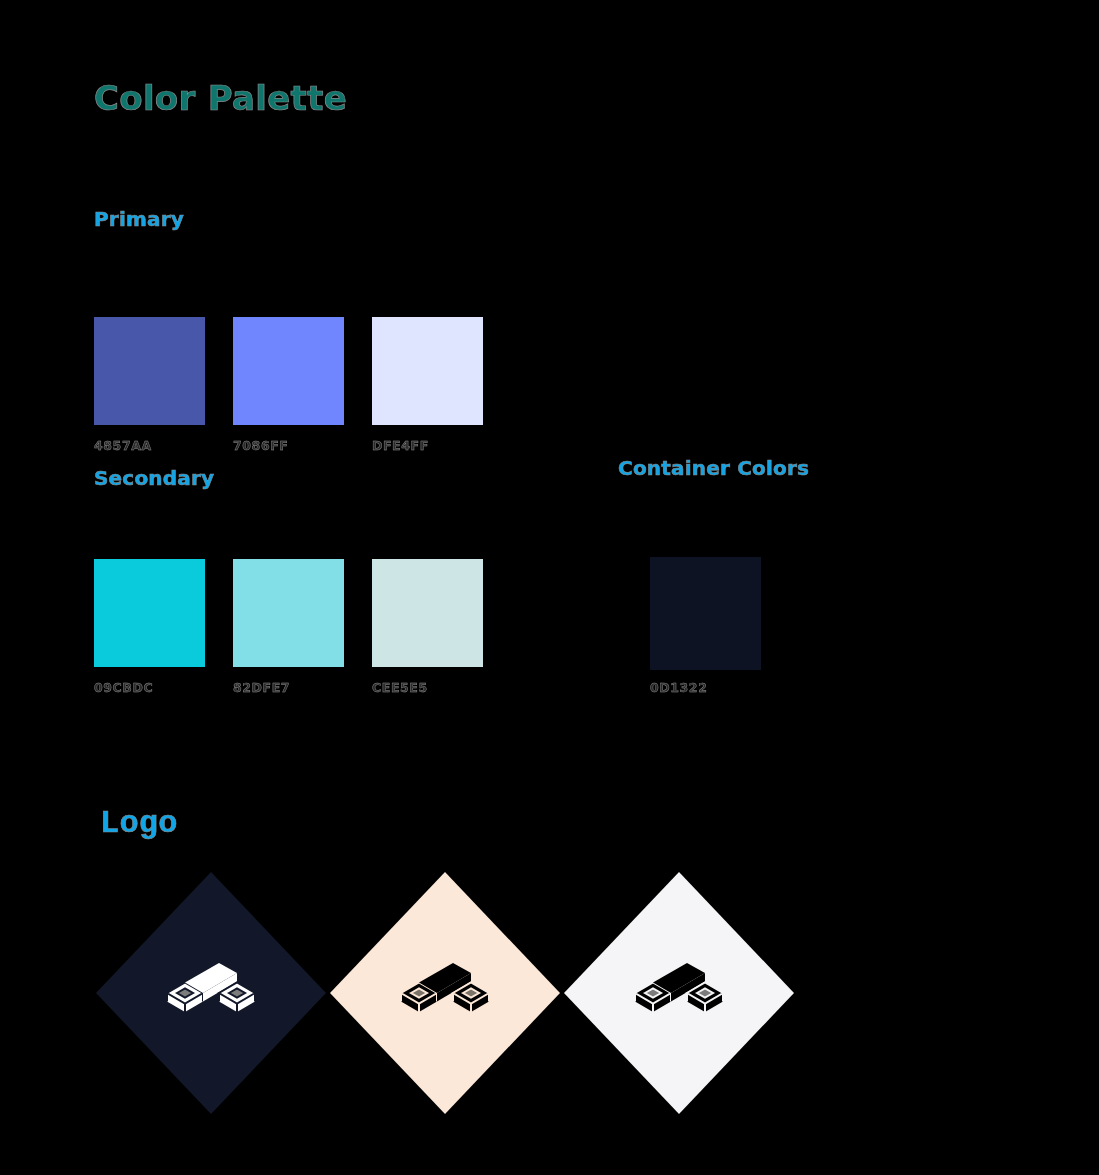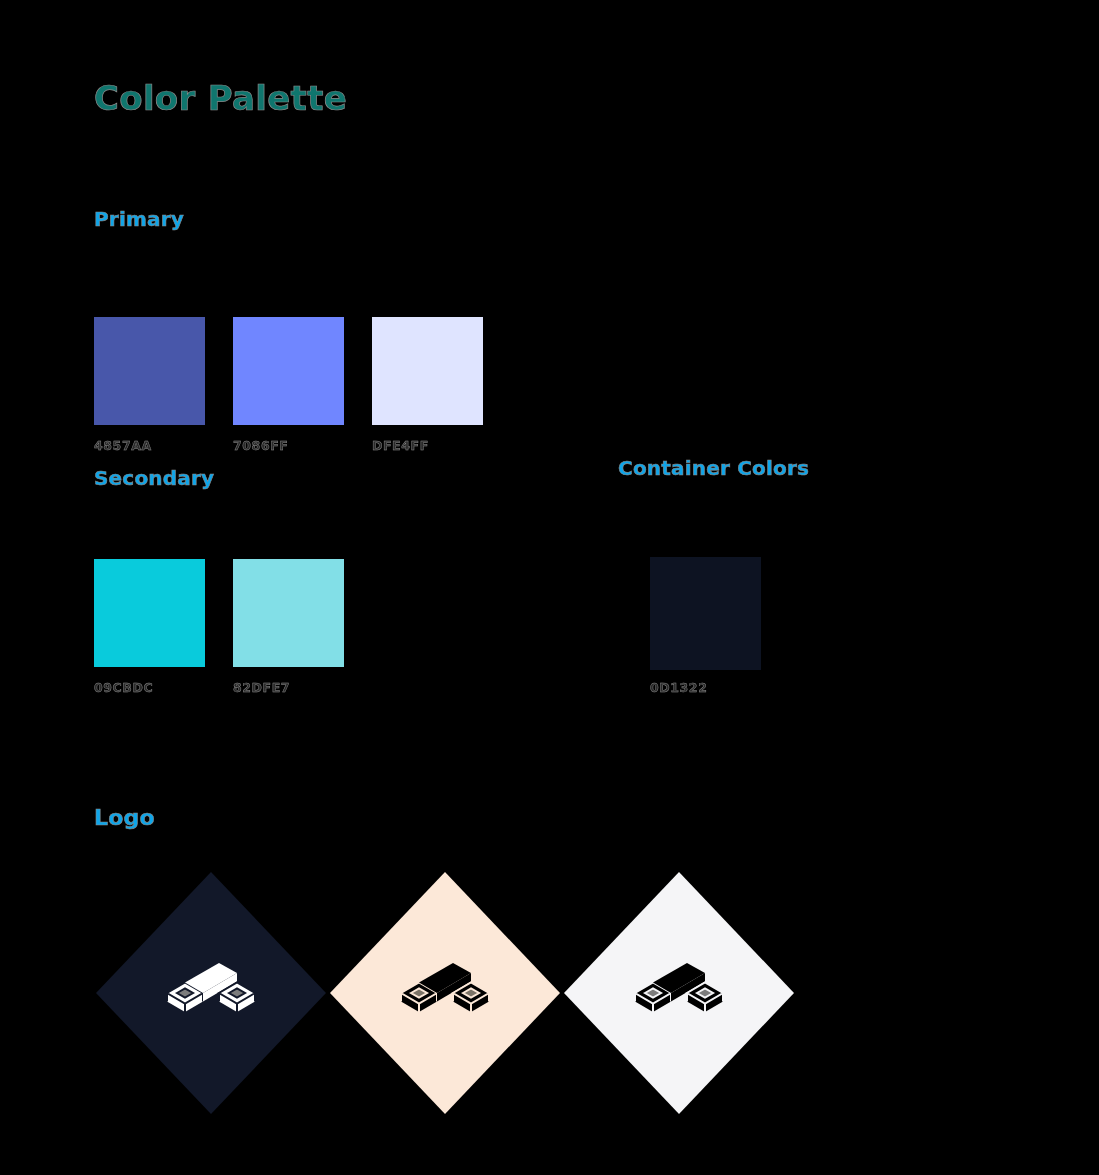--- a/index.html
+++ b/index.html
@@ -35,21 +35,21 @@
     font-size: 20px;
     font-weight: 700;
     letter-spacing: 0.2px;
     color: #0ea5e9;
     -webkit-text-stroke: 0.6px #8a8a8a;
     text-stroke: 0.6px #8a8a8a;
   }
   #hdr-primary   { left: 94px;  top: 207px; }
   #hdr-secondary { left: 94px;  top: 466px; text-align: center; }
   #hdr-container { left: 618px; top: 456px; }
-  #hdr-logo      { left: 94px;  top: 805px; font-size: 22px; }
+  #hdr-logo      { left: 100px;  top: 805px; font-size: 32px; font-family: Liberation Mono, monospace; }
 
   
   .swatch-row {
     position: absolute;
     display: flex;
     align-items: flex-end;
   }
   #row-primary   { left: 94px;  top: 274px; }
   #row-secondary { left: 94px;  top: 516px; }
   #row-container { left: 618px; top: 514px; padding-left: 32px; }
@@ -138,20 +138,24 @@
 <div class="section-header" id="hdr-secondary">Secondary</div>
 
 <div class="swatch-row" id="row-secondary">
   <div class="swatch">
     <span class="swatch-chip" style="background-color: rgb(9, 203, 220);"></span>
     <div class="swatch-label">09CBDC</div>
   </div>
   <div class="swatch">
     <span class="swatch-chip" style="background-color: rgb(130, 223, 231);"></span>
     <div class="swatch-label">82DFE7</div>
+  </div>
+  <div class="swatch">
+    <span class="swatch-chip" style="background-color: rgb(206, 229, 229);"></span>
+    <div class="swatch-label">CEE5E5</div>
   </div>
 </div>
 
 <div class="section-header" id="hdr-container">Container Colors</div>
 
 <div class="swatch-row" id="row-container">
   <div class="swatch">
     <span class="swatch-chip" style="background-color: rgb(13, 19, 34);"></span>
     <div class="swatch-label">0D1322</div>
   </div>

